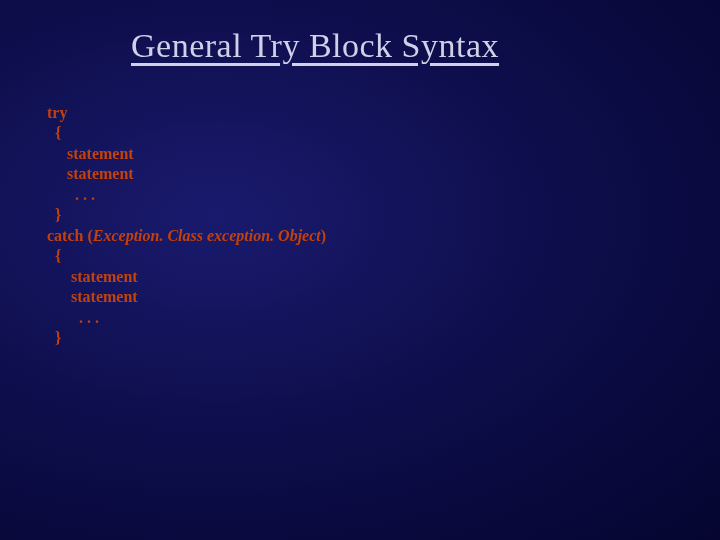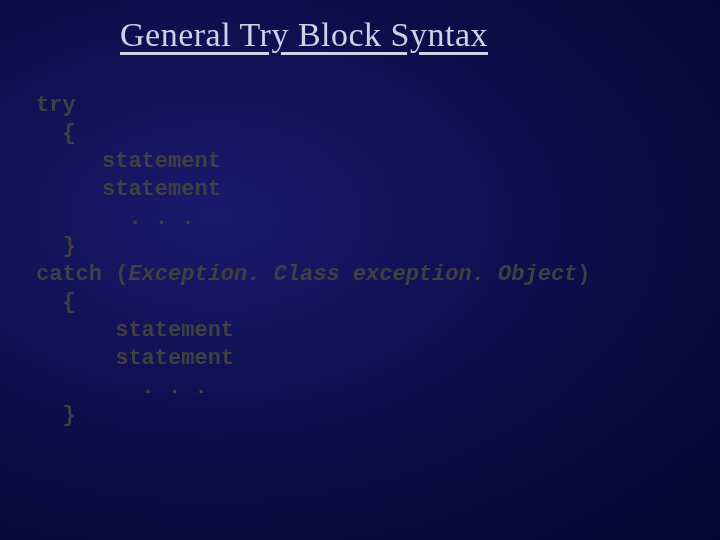--- a/index.html
+++ b/index.html
@@ -7,36 +7,36 @@
     width: 720px;
     height: 540px;
     background: radial-gradient(ellipse at 30% 40%, #1a1a6e 0%, #0d0d4a 50%, #050530 100%);
     font-family: Georgia, 'Times New Roman', serif;
     overflow: hidden;
     position: relative;
   }
   .slide {
     width: 100%;
     height: 100%;
-    padding: 2px;
+    padding: 13px;
   }
   .title {
     font-size: 34px;
     color: #d0d0e8;
     text-decoration: underline;
     text-underline-offset: 6px;
     text-align: left;
     padding: 14px 0 0 118px;
     font-weight: normal;
     letter-spacing: 0.5px;
   }
   .code-block {
-    font-family: Liberation Mono, monospace;
-    font-size: 22px;
-    color: #404040;
+    font-family: Liberation Serif, serif;
+    font-size: 16px;
+    color: #c2410c;
     white-space: pre;
     padding: 38px 0 0 34px;
     line-height: 1.28;
     font-weight: bold;
   }
   .keyword {
     font-weight: bold;
   }
   .italic {
     font-style: italic;

